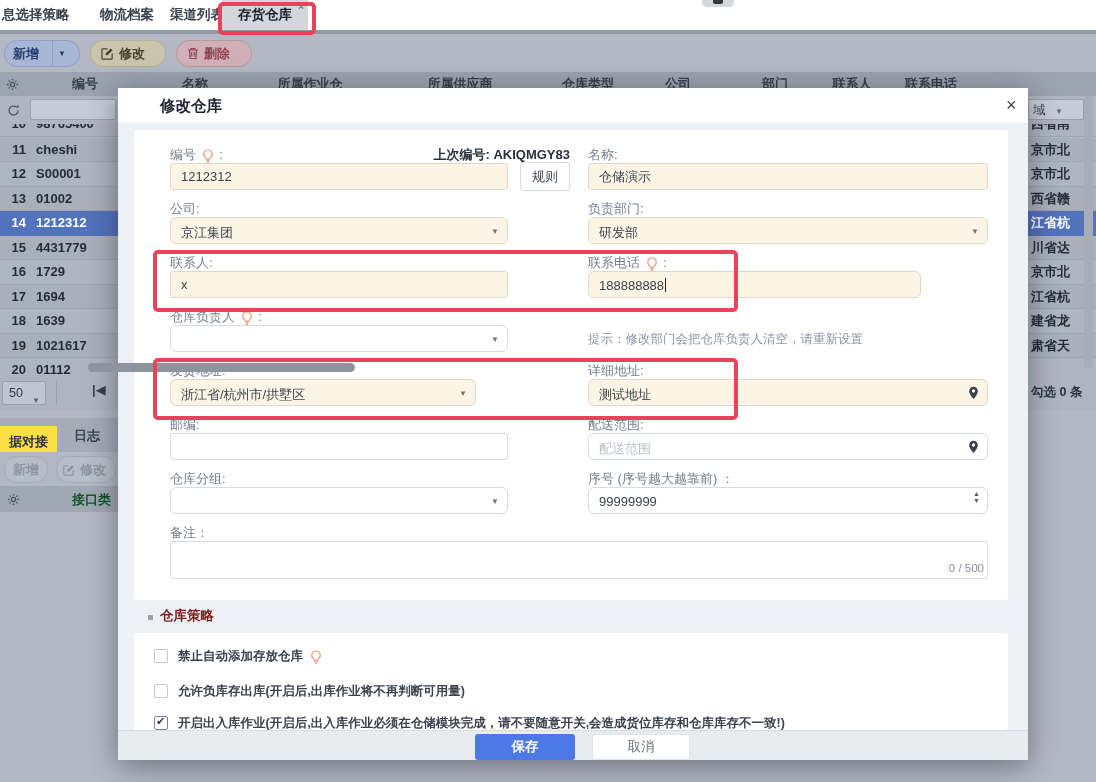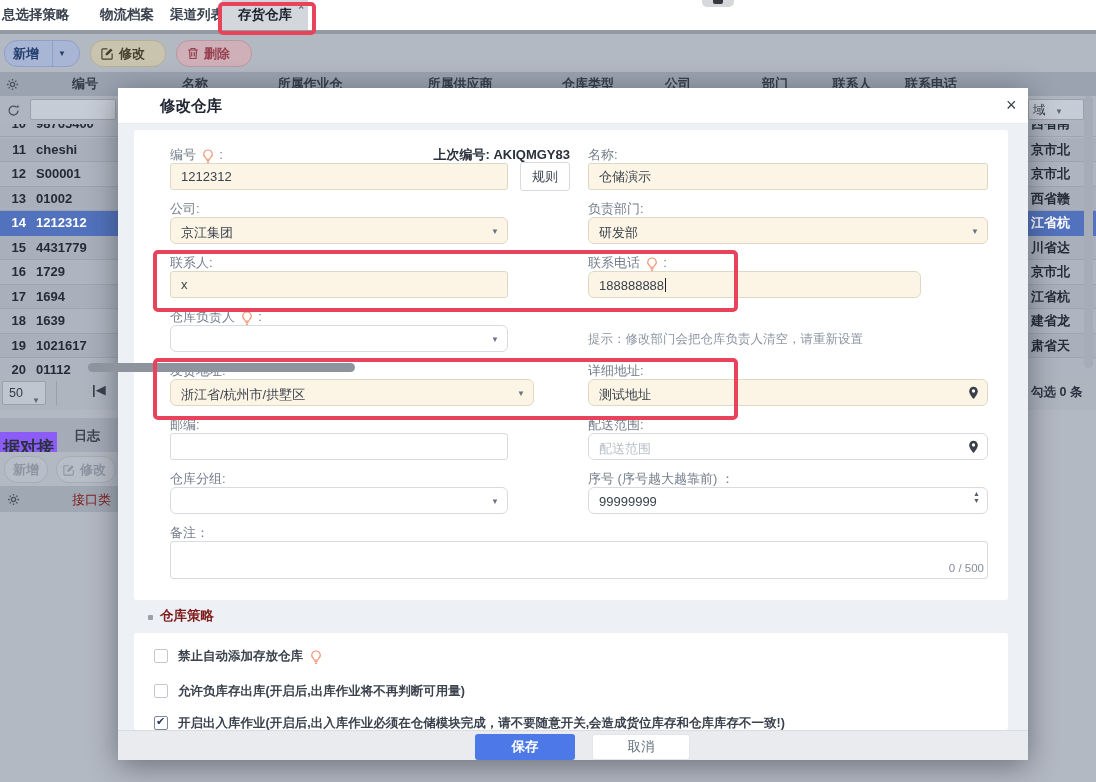--- a/index.html
+++ b/index.html
@@ -165,21 +165,21 @@
   <div style="position:absolute;left:2px;top:5px;width:44px;height:24px;background:#c0c6cf;border:1px solid #99a0ab;border-radius:2px;font-size:12.5px;color:#323a46;line-height:22px;">
     <span style="padding-left:6px;">50</span>
     <span style="position:absolute;right:5px;top:8px;font-size:8px;color:#5d6672;">▼</span>
   </div>
   <div style="position:absolute;left:56px;top:5px;height:24px;border-left:1px solid #99a0ab;"></div>
   <span style="position:absolute;left:92px;top:6px;color:#39414d;font-size:13px;font-weight:bold;">|◀</span>
   <span style="position:absolute;left:1031px;top:8px;width:56px;overflow:hidden;white-space:nowrap;font-size:12.5px;font-weight:bold;color:#2b3340;">勾选 0 条</span>
 </div>
 
 <div class="abs" style="left:0;top:418px;width:118px;height:34px;background:#a5acb8;z-index:3;">
-  <div style="position:absolute;left:0;top:14px;width:57px;height:32px;background:#8b5cf6;text-align:center;line-height:32px;font-size:17px;font-weight:bold;color:#2a323e;"><span>据对接</span></div>
+  <div style="position:absolute;left:0;top:8px;width:57px;height:32px;background:#fde047;text-align:center;line-height:32px;font-size:13px;font-weight:bold;color:#2a323e;"><span>据对接</span></div>
   <div style="position:absolute;left:57px;top:2px;width:60px;height:32px;text-align:center;line-height:32px;font-size:13px;font-weight:bold;color:#39424e;"><span>日志</span></div>
 </div>
 <div class="abs" style="left:0;top:452px;width:118px;height:32px;background:#b3b9c3;z-index:3;">
   <div class="tbtn" style="left:4px;top:4px;width:44px;background:#b8bec7;border-color:#a6adb8;color:#8d95a2;justify-content:center;padding:0;">
       <span>新增</span>
     </div>
   <div class="tbtn" style="left:56px;top:4px;width:60px;background:#b8bec7;border-color:#a6adb8;color:#8d95a2;padding:0 6px;">
     <svg class="icon" width="12" height="12" viewBox="0 0 14 14" fill="none" stroke="currentColor" stroke-width="1.3">
         <path d="M12 7v5a1 1 0 0 1-1 1H2a1 1 0 0 1-1-1V3a1 1 0 0 1 1-1h5"></path>
         <path d="M10.5 1.5l2 2L7 9H5V7z" fill="currentColor" stroke="none"></path>
@@ -187,21 +187,21 @@
     <span>修改</span>
   </div>
 </div>
 <div class="abs" style="left:0;top:486px;width:118px;height:26px;background:#a0a8b4;z-index:3;">
   <span style="position:absolute;left:7px;top:6px;color:#4a525e;">
     <svg width="13" height="13" viewBox="0 0 16 16" fill="none" stroke="currentColor" stroke-width="1.6">
         <circle cx="8" cy="8" r="2.6"></circle>
         <path d="M8 1.2v2M8 12.8v2M1.2 8h2M12.8 8h2M3.2 3.2l1.4 1.4M11.4 11.4l1.4 1.4M12.8 3.2l-1.4 1.4M4.6 11.4l-1.4 1.4"></path>
       </svg>
   </span>
-  <span style="position:absolute;left:72px;top:5px;font-size:13px;font-weight:normal;color:#7f1d1d;white-space:nowrap;">接口类</span>
+  <span style="position:absolute;left:72px;top:5px;font-size:13px;font-weight:bold;color:#14532d;white-space:nowrap;">接口类</span>
 </div>
 
 <div class="abs" style="left:118px;top:88px;width:910px;height:672px;background:#fff;border-radius:2px;box-shadow:0 6px 30px rgba(20,24,32,.45);z-index:10;">
 
   <div style="position:absolute;left:0;top:0;width:910px;height:36px;background:#fff;border-bottom:1px solid #e9ebef;">
     <span style="position:absolute;left:42px;top:8px;font-size:15.5px;font-weight:bold;color:#1f2430;">修改仓库</span>
     <span style="position:absolute;left:888px;top:7px;font-size:18px;color:#3a4148;cursor:pointer;">×</span>
   </div>
 
   <div style="position:absolute;left:0;top:36px;width:910px;height:636px;background:#edf0f4;"></div>
@@ -258,21 +258,21 @@
     <span> :</span>
   </span>
   <div class="sel" style="left:52px;top:237px;width:338px;">
     <span class="val"></span>
       <span class="ct">▼</span>
   </div>
   <span style="position:absolute;left:470px;top:243px;font-size:12.5px;color:#8d95a2;white-space:nowrap;">提示：修改部门会把仓库负责人清空，请重新设置</span>
 
   <span class="flabel" style="left:52px;top:274px;">发货地址:</span>
   <span class="flabel" style="left:470px;top:274px;">详细地址:</span>
-  <div class="sel cream" style="left:52px;top:291px;width:364px;">
+  <div class="sel cream" style="left:52px;top:291px;width:306px;">
     <span class="val">浙江省/杭州市/拱墅区</span>
       <span class="ct">▼</span>
   </div>
   <div class="sel cream" style="left:470px;top:291px;width:400px;">
     <span class="val">测试地址</span>
     <svg class="icon" style="position:absolute;right:8px;top:6px;" width="11" height="14" viewBox="0 0 12 15">
         <path d="M6 .8C3.4.8 1.3 2.9 1.3 5.5 1.3 9 6 14 6 14s4.7-5 4.7-8.5C10.7 2.9 8.6.8 6 .8z" fill="#394049"></path>
         <circle cx="6" cy="5.3" r="1.8" fill="#fff"></circle>
       </svg>
   </div>

